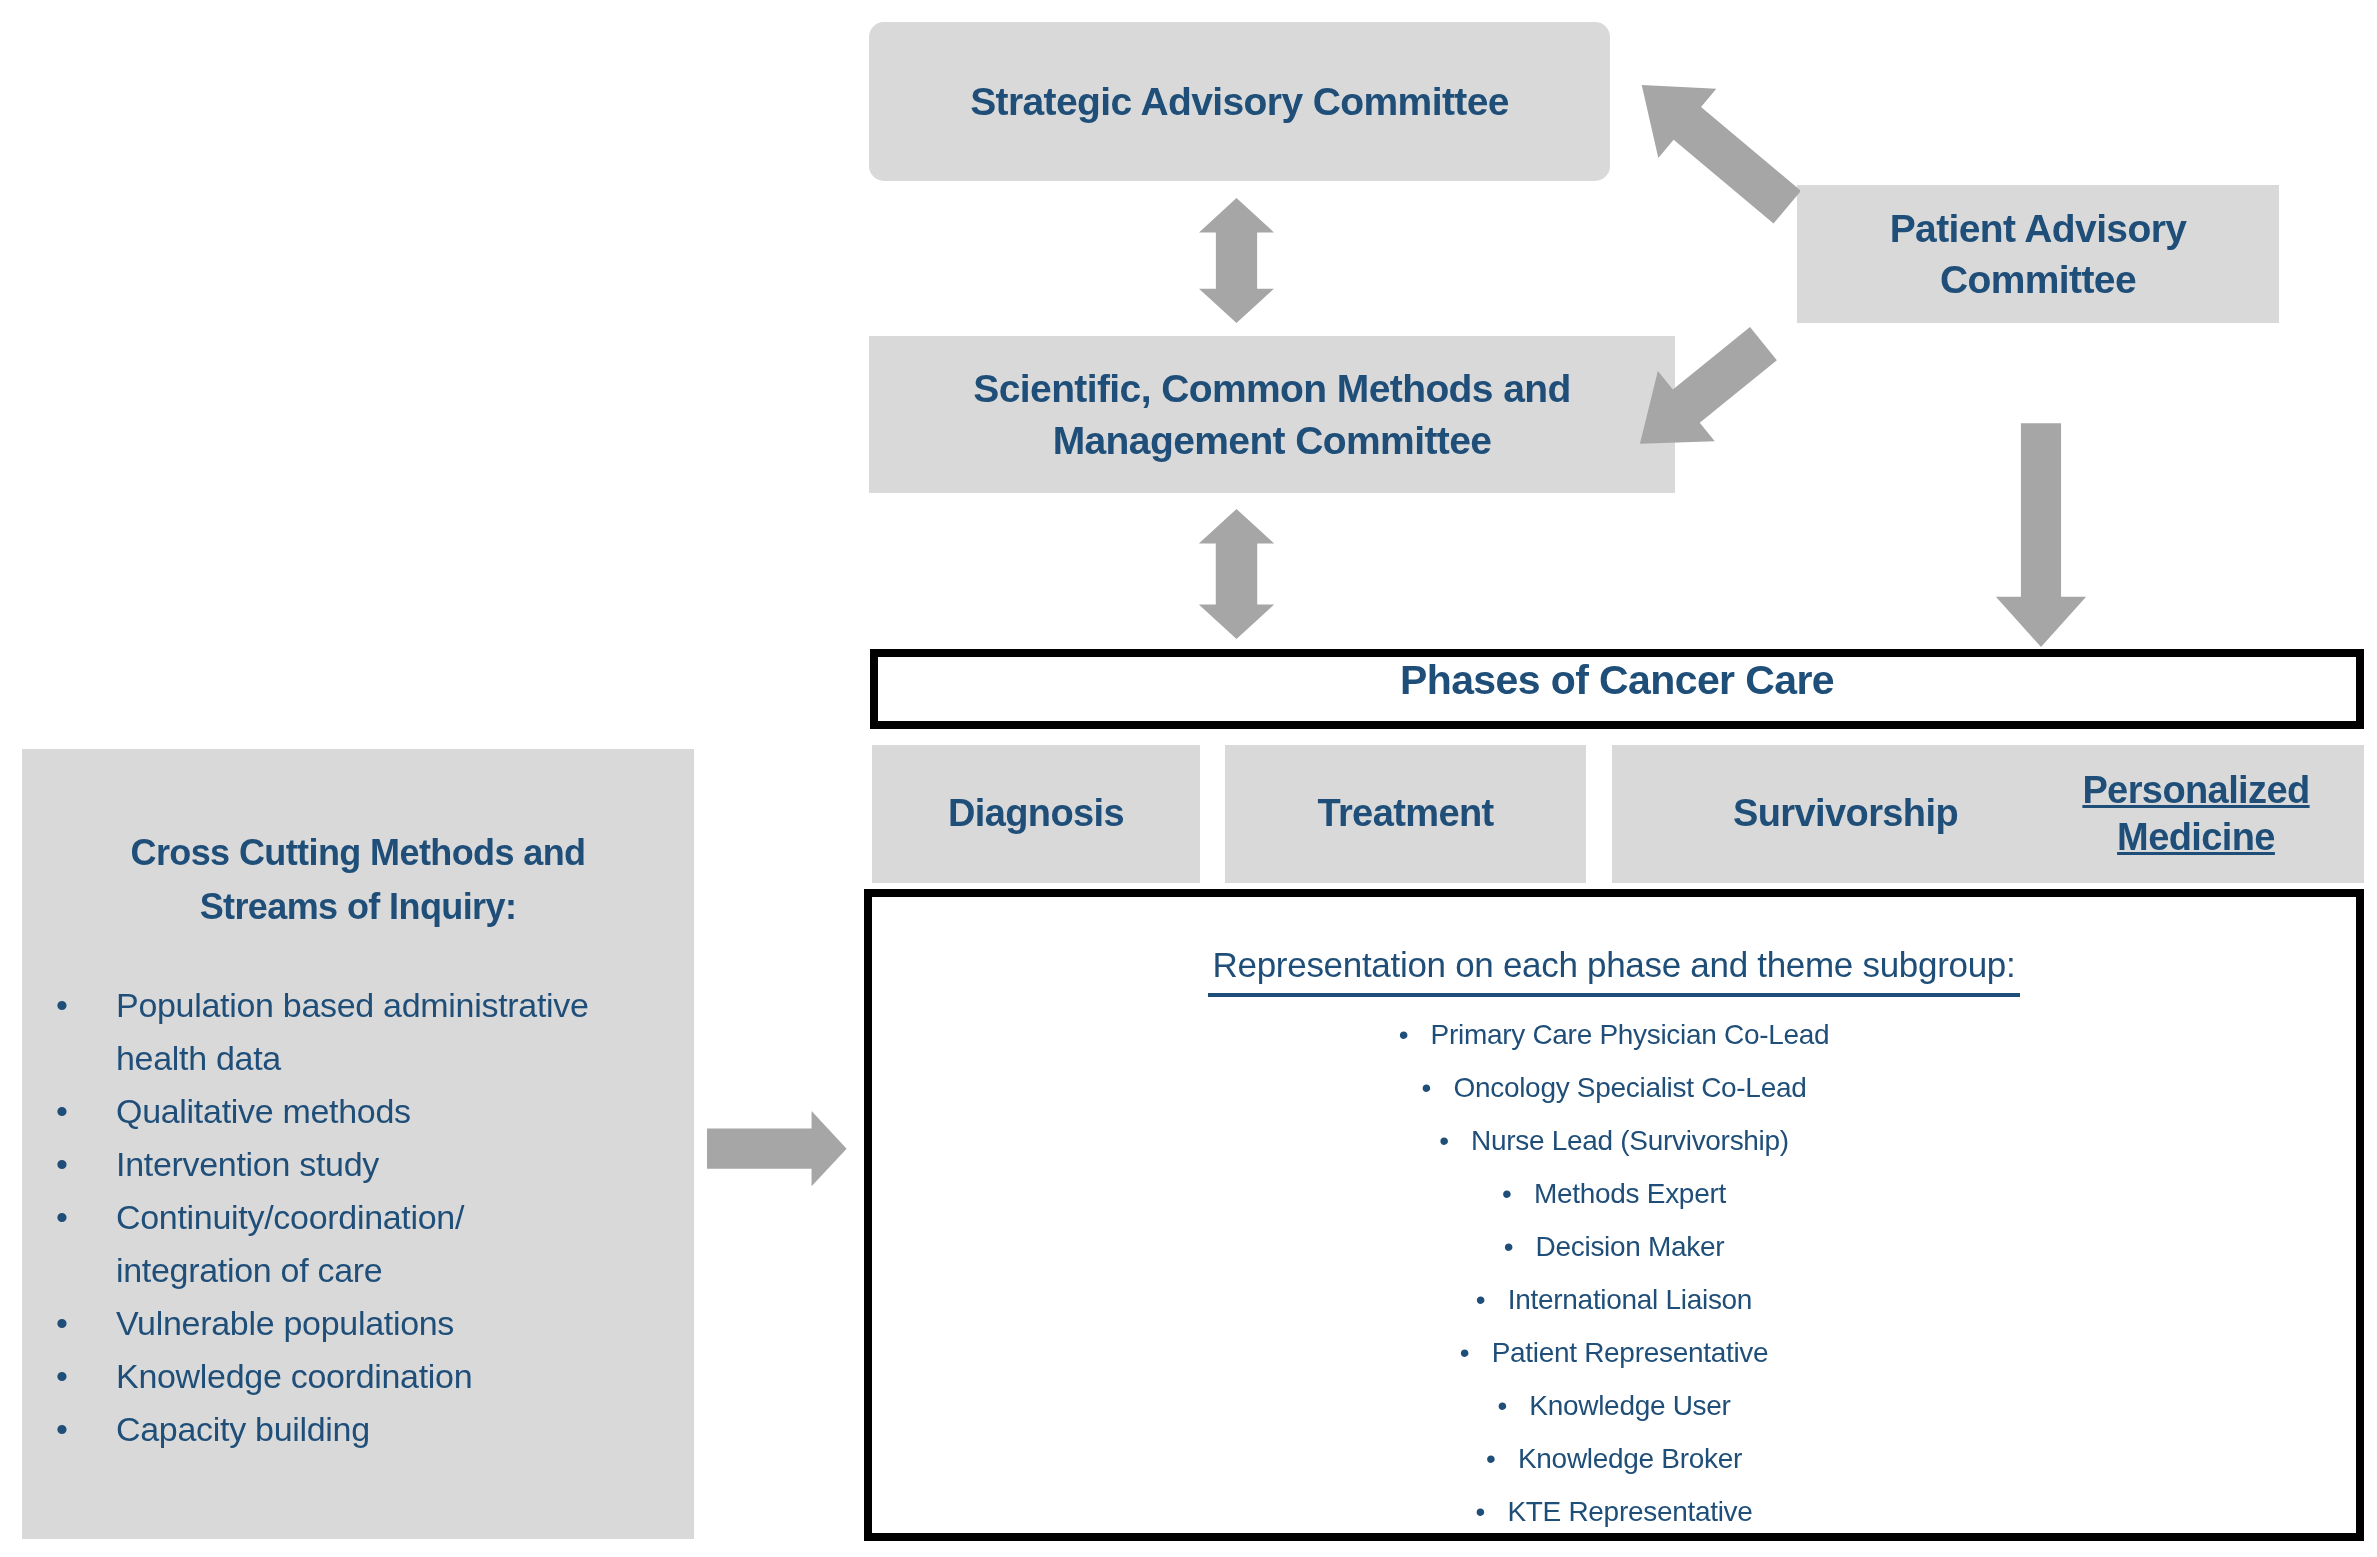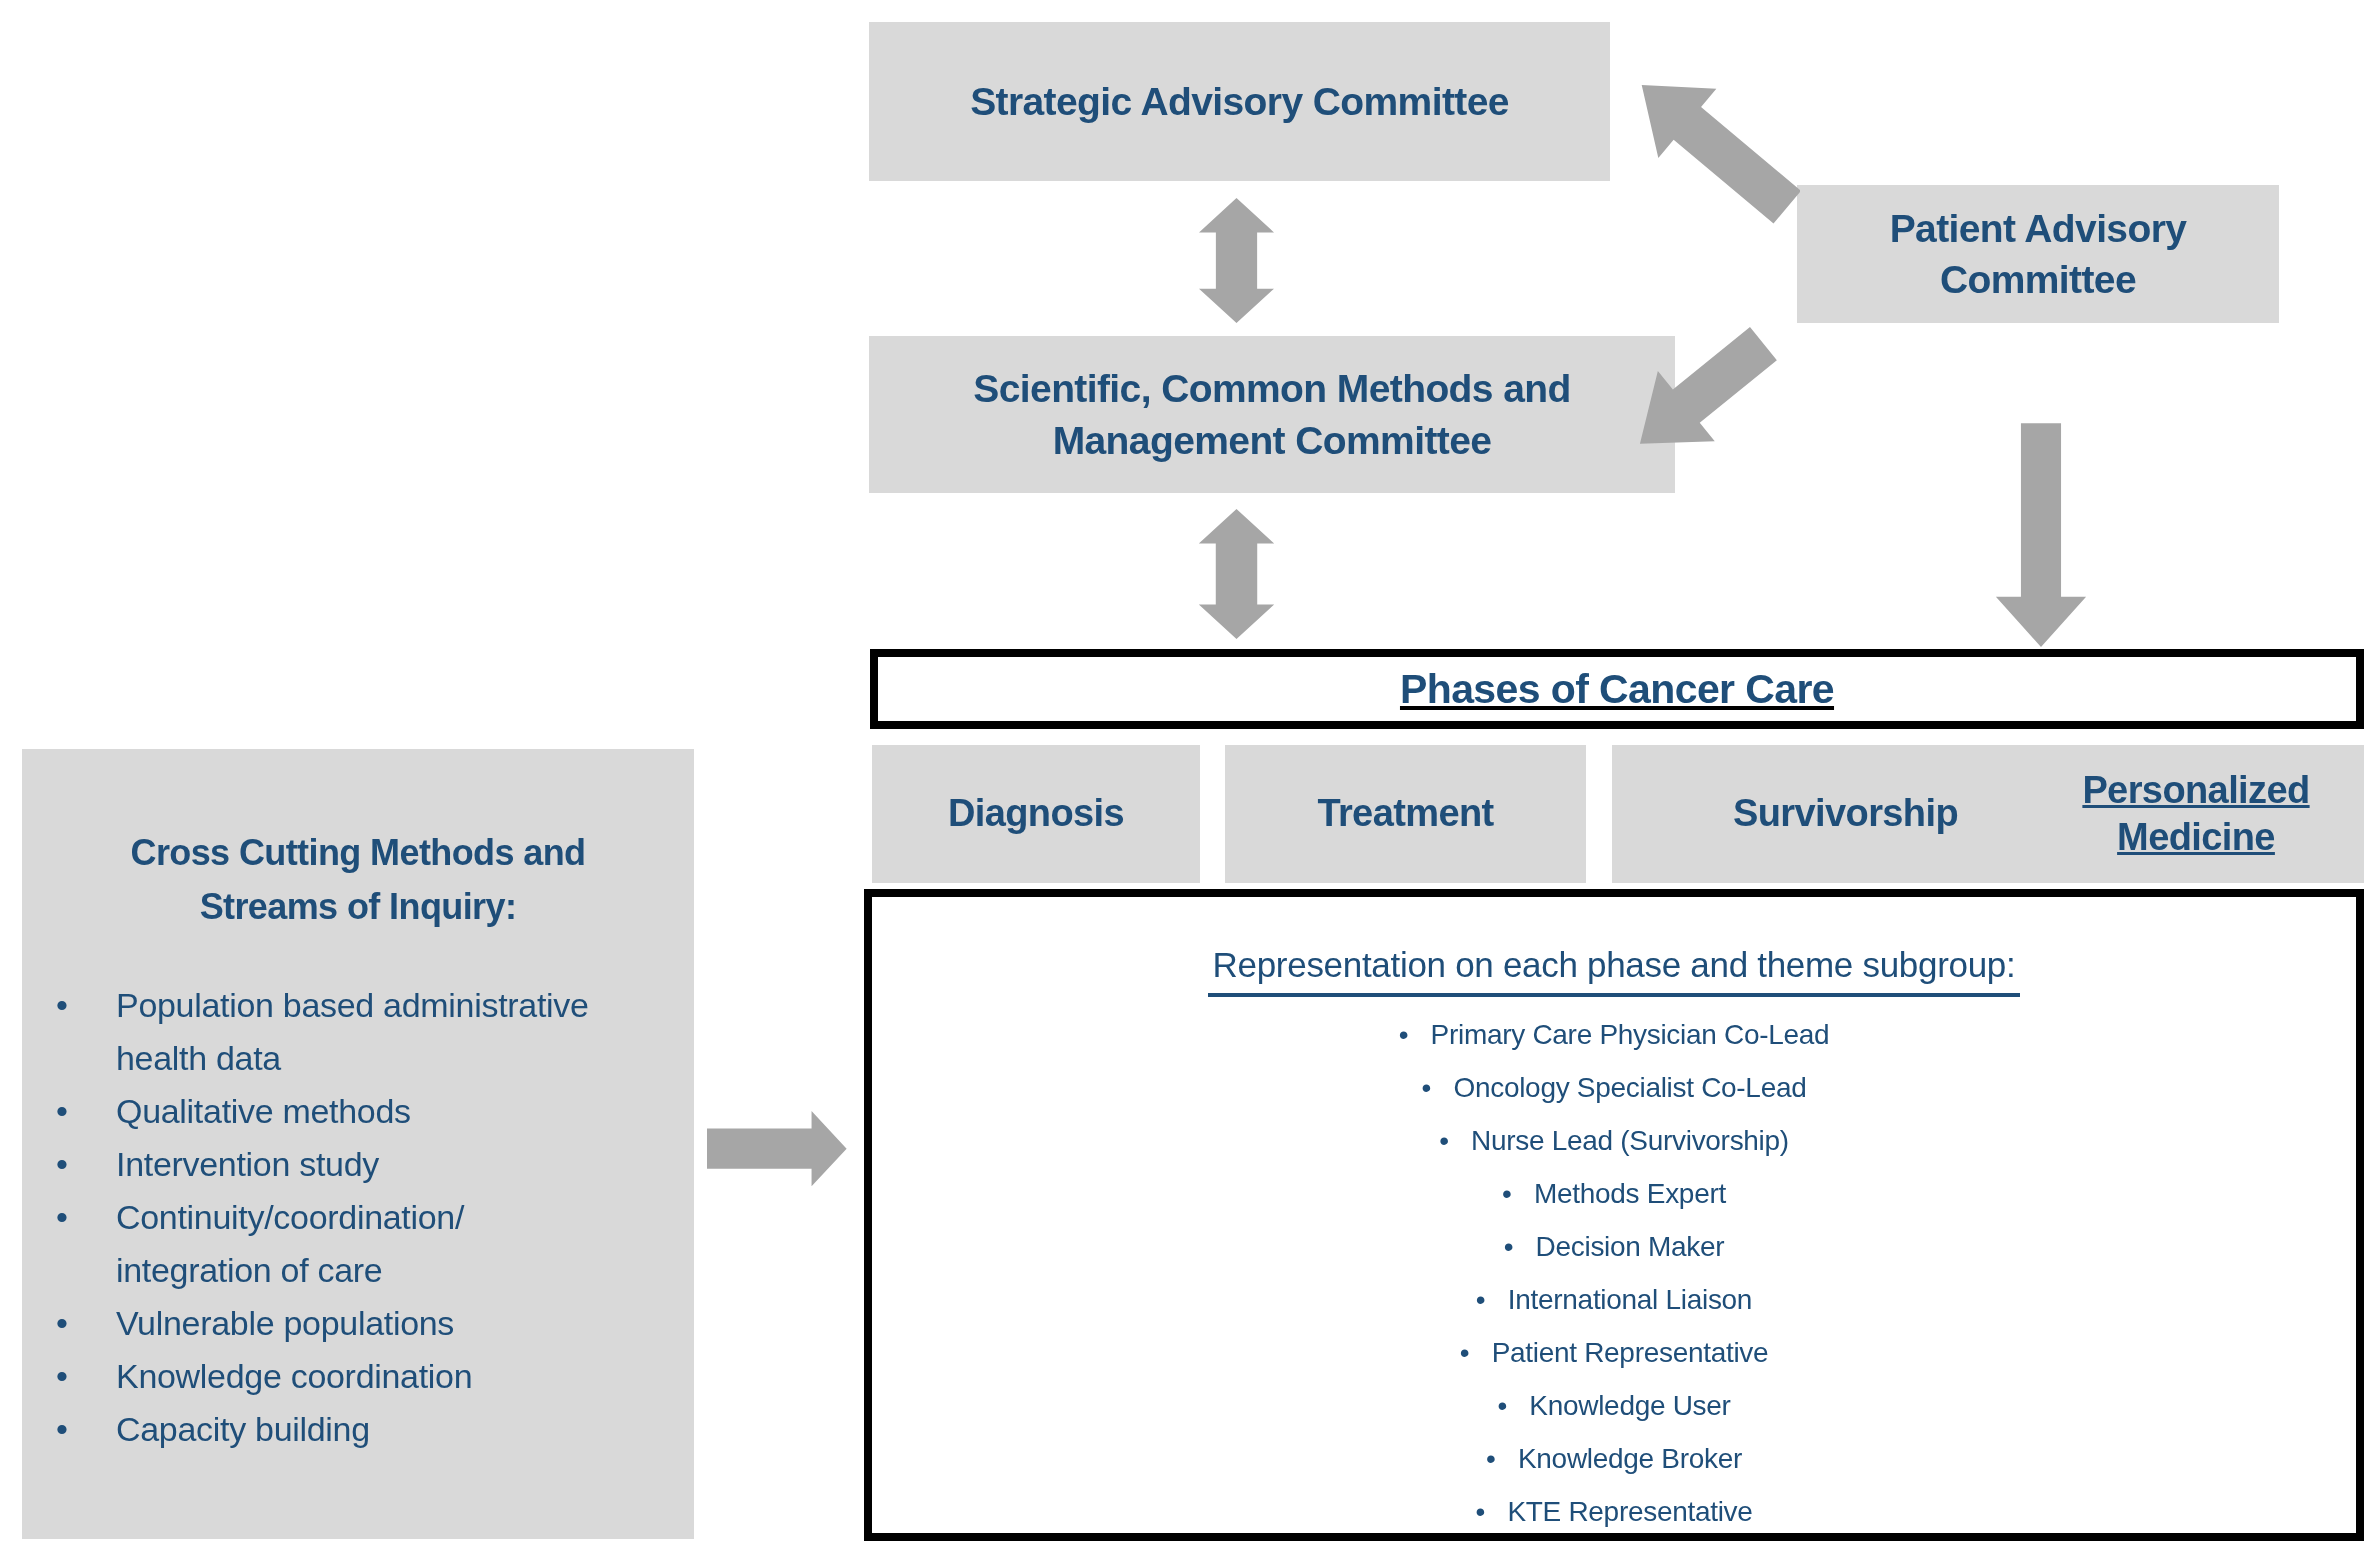--- a/index.html
+++ b/index.html
@@ -21,21 +21,21 @@
     letter-spacing:-0.6px;
   }
   .committee{font-size:39px;line-height:1.32;}
   .phase{font-size:38px;line-height:1.25;}
   .black-frame{
     background:#ffffff;
     border:8.2px solid #000000;
     box-sizing:border-box;
   }
   #phases-bar{
-    display:flex;align-items:center;justify-content:center;text-decoration:underline;
+    display:flex;justify-content:center;
   }
   #phases-bar .bar-title{
     color:#1F4E79;font-weight:bold;font-size:41px;letter-spacing:-0.6px;
   }
   
   #rep-box{ text-align:center; }
   .rep-title{
     display:inline-block;
     margin-top:48px;
     color:#1F4E79;
@@ -86,21 +86,21 @@
     position:absolute;
     left:-60px;top:0;
   }
   svg{display:block;}
 </style>
 </head>
 <body>
 
 <div id="canvas">
 
-  <div class="abs gray-box committee" style="left:869px;top:22px;width:741px;height:159px;">Strategic Advisory Committee</div>
+  <div class="abs gray-box committee" style="left:869px;top:22px;width:741px;height:159px;border-radius:15px;">Strategic Advisory Committee</div>
 
   <svg class="abs" style="left:1195px;top:198px;" width="83" height="125" viewBox="0 0 132 200">
     <polygon fill="#A6A6A6" points="66,0 126,55 99,55 99,145 126,145 66,200 6,145 33,145 33,55 6,55"></polygon>
   </svg>
 
   <div class="abs gray-box committee" style="left:869px;top:336px;width:806px;height:157px;">Scientific, Common Methods and
 Management Committee</div>
 
   <svg class="abs" style="left:1195px;top:509px;" width="83" height="130" viewBox="0 0 132 207">
     <polygon fill="#A6A6A6" points="66,0 126,55 99,55 99,152 126,152 66,207 6,152 33,152 33,55 6,55"></polygon>

